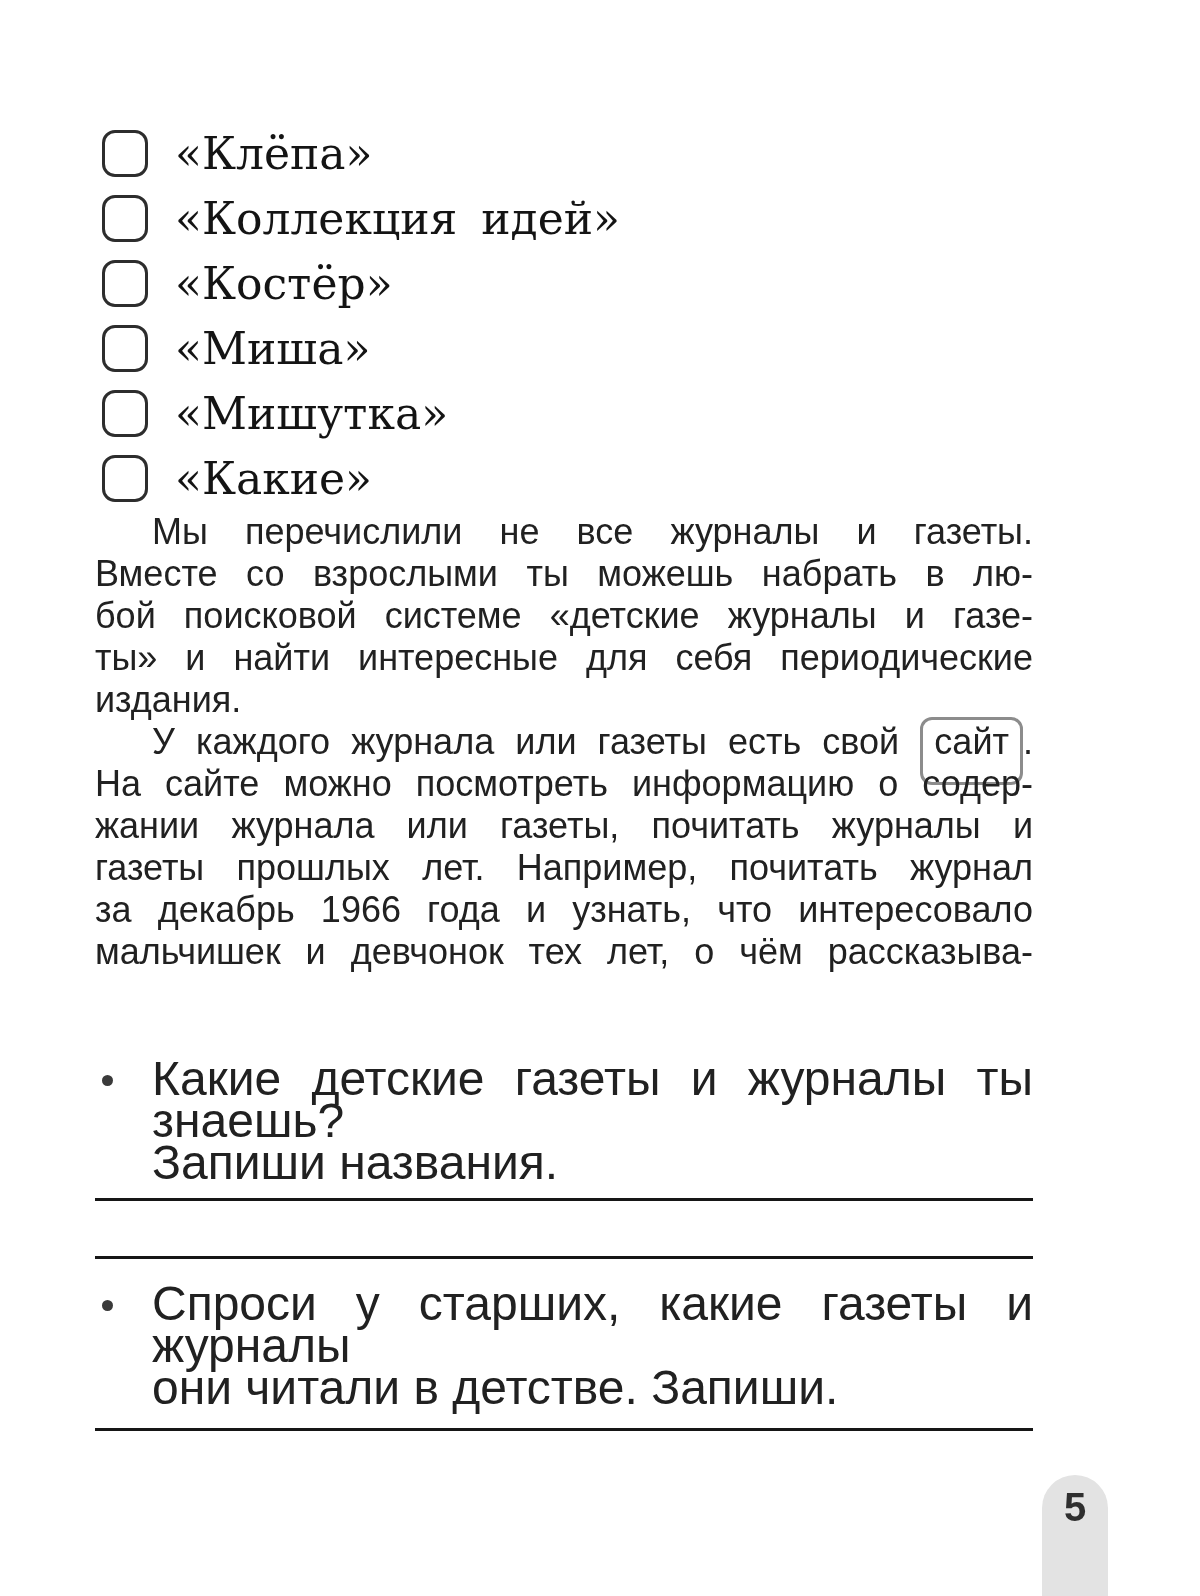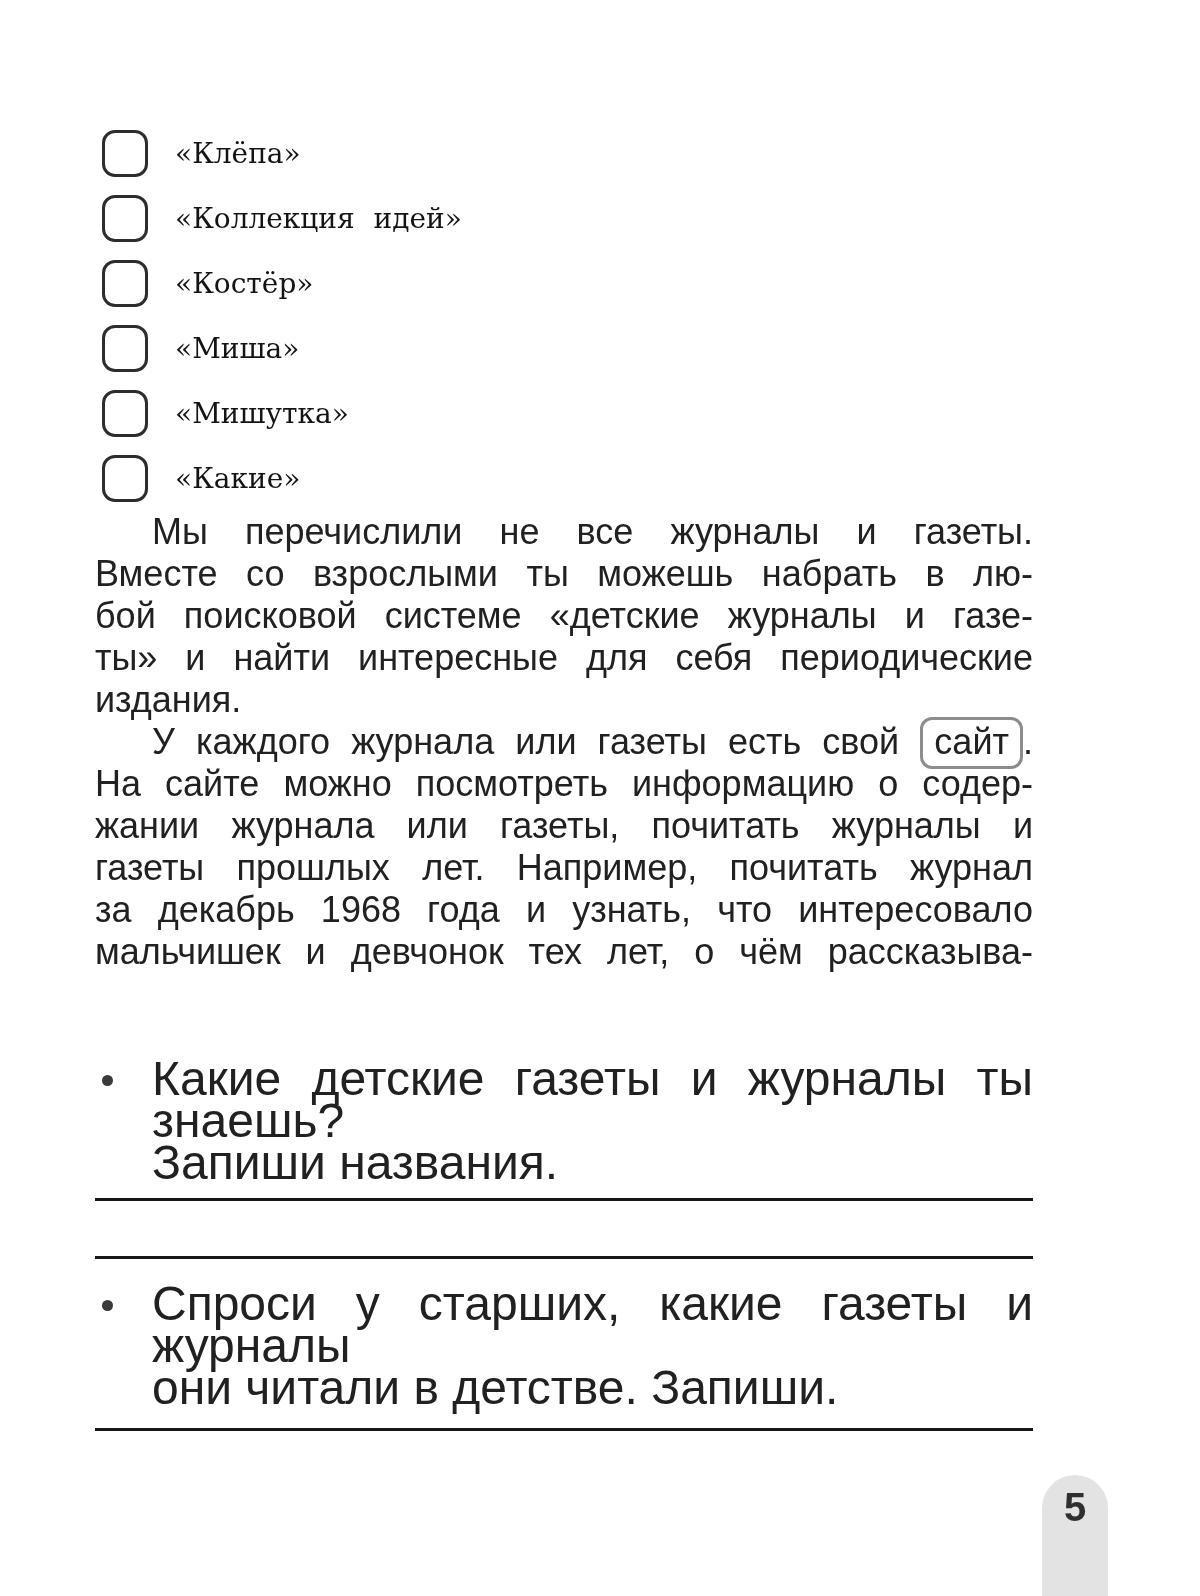--- a/index.html
+++ b/index.html
@@ -33,21 +33,21 @@
     width: 46px;
     height: 47px;
     border: 3.5px solid #2d2d2d;
     border-radius: 13px;
     background: #ffffff;
     flex: 0 0 auto;
   }
   .check-label {
     margin-left: 27px;
     font-family: "DejaVu Serif", serif;
-    font-size: 28px;
+    font-size: 44px;
     color: #141414;
     word-spacing: 10px;
     white-space: nowrap;
   }
 
   
   .textblock {
     position: absolute;
     left: 95px;
     top: 511px;
@@ -60,21 +60,21 @@
   .tline {
     text-align: justify;
     text-align-last: justify;
   }
   .tline.indent { text-indent: 57px; }
   .tline.plast  { text-align-last: left; }
 
   .word-box {
     border: 3px solid #8c8c8c;
     border-radius: 12px;
-    padding: 1px 11px 4px 11px;
+    padding: 1px 11px 20px 11px;
   }
 
   
   .task {
     position: absolute;
     left: 95px;
     width: 938px;
     font-size: 48px;
     line-height: 42px;
     color: #212121;
@@ -169,21 +169,21 @@
     <div class="tline">ты» и найти интересные для себя периодические</div>
     <div class="tline plast">издания.</div>
 
     <div class="tline indent">
       <span>У каждого журнала или газеты есть свой</span>
       <span class="word-box">сайт</span><span>.</span>
     </div>
     <div class="tline">На сайте можно посмотреть информацию о содер-</div>
     <div class="tline">жании журнала или газеты, почитать журналы и</div>
     <div class="tline">газеты прошлых лет. Например, почитать журнал</div>
-    <div class="tline">за декабрь 1968 года и узнать, что интересовало</div>
+    <div class="tline">за декабрь 1966 года и узнать, что интересовало</div>
     <div class="tline">мальчишек и девчонок тех лет, о чём рассказыва-</div>
   </div>
 
   <div class="task task1">
     <span class="bullet-dot"></span>
     <div class="tline">Какие детские газеты и журналы ты знаешь?</div>
     <div class="tline plast">Запиши названия.</div>
   </div>
 
   <div class="answer-line answer-line-1"></div>

